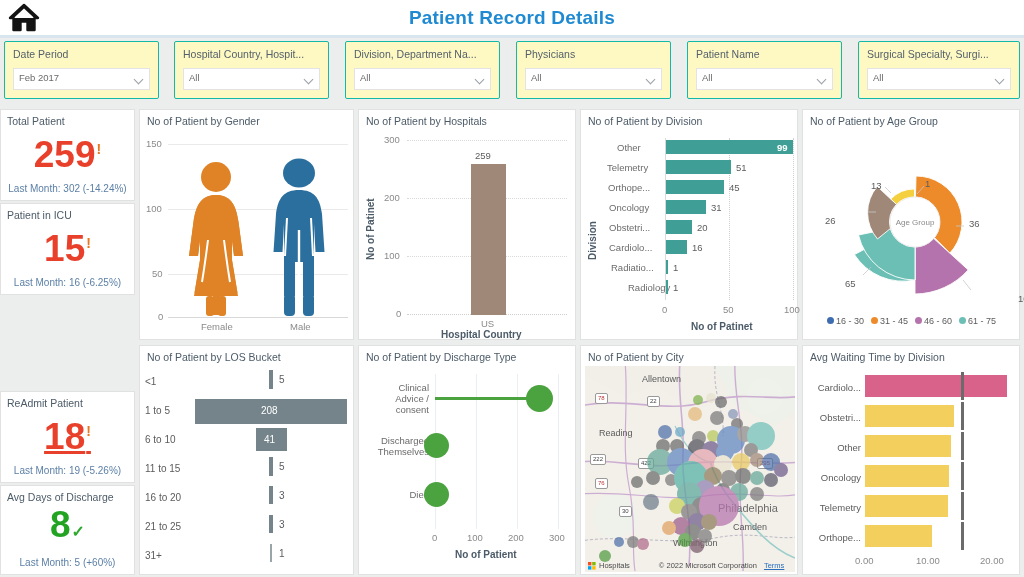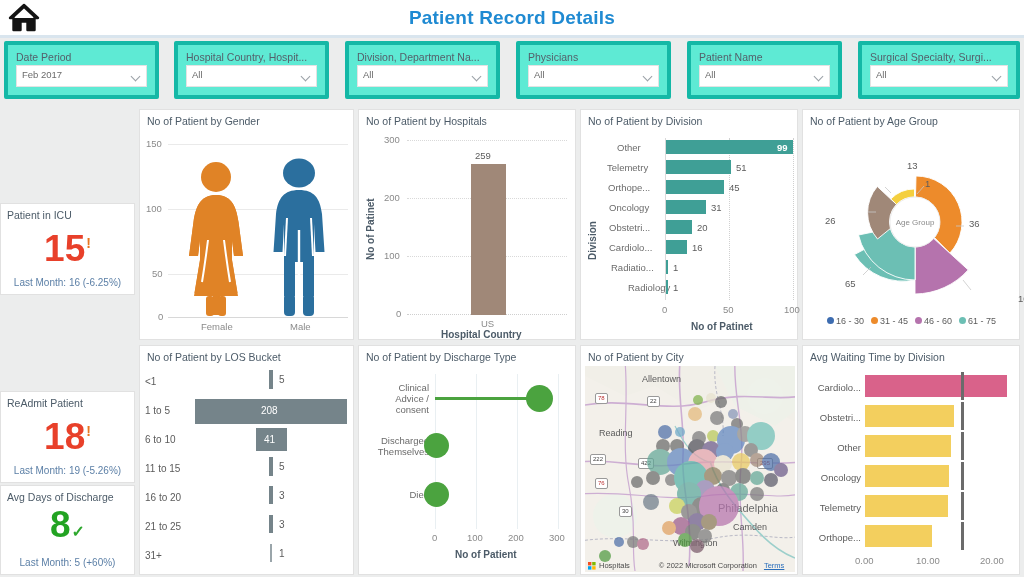--- a/index.html
+++ b/index.html
@@ -27,21 +27,21 @@
   .logo { position: absolute; right: 6px; top: 2px; height: 32px; display: flex; align-items: center; gap: 4px; }
   .logo-globe { width: 28px; height: 28px; }
   .logo-text { display: flex; flex-direction: column; line-height: 1; }
   .logo-spec { font-size: 20px; font-weight: bold; color: #7ac943; letter-spacing: -1px; }
   .logo-india { font-size: 9px; font-weight: bold; color: #8cc63e; letter-spacing: 4.2px; text-align: right; }
 
   
   .slicers { position: absolute; left: 0; top: 41px; width: 1024px; height: 58px; }
   .slicer {
     position: absolute; top: 0; height: 58px;
-    background: #5eead4; border: 4px solid #14b8a6; border-radius: 2px;
+    background: #fef9c3; border: 1px solid #14b8a6; border-radius: 2px;
     padding: 6px 8px 0 8px;
   }
   .slicer-label {
     font-size: 10.5px; color: #54606b; white-space: nowrap;
     overflow: hidden; text-overflow: clip;
   }
   .slicer-box {
     position: absolute; left: 8px; right: 8px; bottom: 8px; height: 22px;
     border: 1px solid #e3e3e3; background: #fff;
   }
@@ -189,33 +189,40 @@
 
     <div class="slicer" style="left:858px;width:162px;">
       <div class="slicer-label">Surgical Specialty, Surgi...</div>
       <div class="slicer-box">
         <span class="slicer-val">All</span>
         <span class="chev"></span>
       </div>
     </div>
   </div>
 
+  <div class="kpi" style="top:109px;height:92px;">
+    <div class="kpi-label">Total Patient</div>
+    <div class="kpi-value" style="color:#e8402a;">
+      <span>259</span><span class="bang">!</span>
+    </div>
+    <div class="kpi-sub">Last Month: 302 (-14.24%)</div>
+  </div>
 
   <div class="kpi" style="top:203px;height:92px;">
     <div class="kpi-label">Patient in ICU</div>
     <div class="kpi-value" style="color:#e8402a;">
       <span>15</span><span class="bang">!</span>
     </div>
     <div class="kpi-sub">Last Month: 16 (-6.25%)</div>
   </div>
 
 
   <div class="kpi" style="top:391px;height:92px;">
     <div class="kpi-label">ReAdmit Patient</div>
-    <div class="kpi-value" style="color:#e8402a;">
+    <div class="kpi-value" style="color:#e8402a;text-decoration:underline;">
       <span>18</span><span class="bang">!</span>
     </div>
     <div class="kpi-sub">Last Month: 19 (-5.26%)</div>
   </div>
 
   <div class="kpi" style="top:485px;height:90px;">
     <div class="kpi-label">Avg Days of Discharge</div>
     <div class="kpi-value" style="color:#22a322;">
       <span>8</span><span class="tick">✓</span>
     </div>
@@ -354,21 +361,21 @@
       <line x1="48" y1="127" x2="40" y2="135" stroke="#c8c8c8" stroke-width="0.8"></line>
       <line x1="53" y1="72" x2="45" y2="72" stroke="#c8c8c8" stroke-width="0.8"></line>
       <line x1="68" y1="53" x2="62" y2="47" stroke="#c8c8c8" stroke-width="0.8"></line>
     </svg>
 
     <div class="bar-val" style="left:122px;top:68px;">1</div>
     <div class="bar-val" style="left:166px;top:108px;">36</div>
     <div class="bar-val" style="left:172px;top:183px;margin-left:43px;">109</div>
     <div class="bar-val" style="left:42px;top:168px;">65</div>
     <div class="bar-val" style="left:22px;top:105px;">26</div>
-    <div class="bar-val" style="left:68px;top:50px;margin-left:36px;">13</div>
+    <div class="bar-val" style="left:68px;top:70px;">13</div>
 
     <div class="legend-row" style="left:24px;top:206px;">
       <span><i class="legend-dot" style="background:#3d6cb0;"></i><span>16 - 30</span></span>
       <span><i class="legend-dot" style="background:#ed8b2b;"></i><span>31 - 45</span></span>
       <span><i class="legend-dot" style="background:#b573ad;"></i><span>46 - 60</span></span>
       <span><i class="legend-dot" style="background:#6cbfb4;"></i><span>61 - 75</span></span>
     </div>
   </div>
 
   <div class="panel" style="left:139px;top:345px;width:215px;height:230px;">

